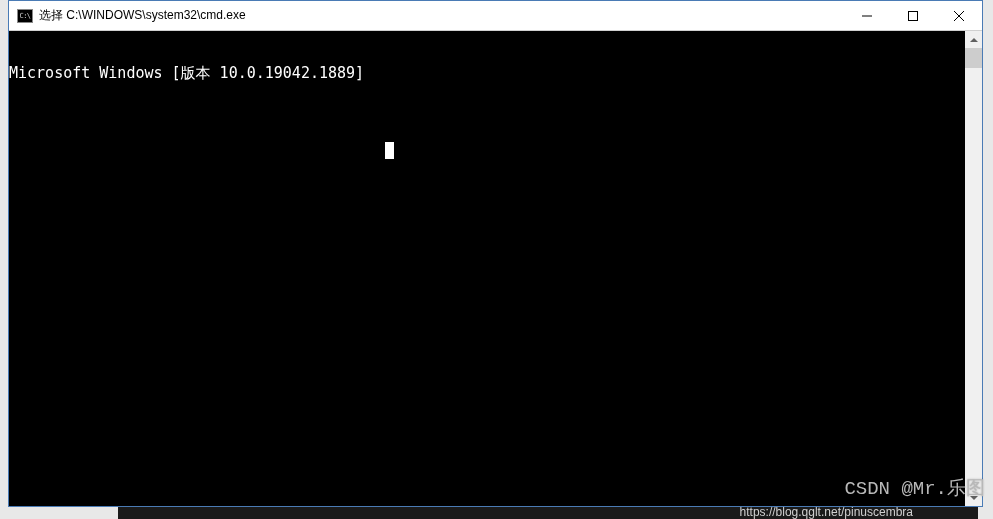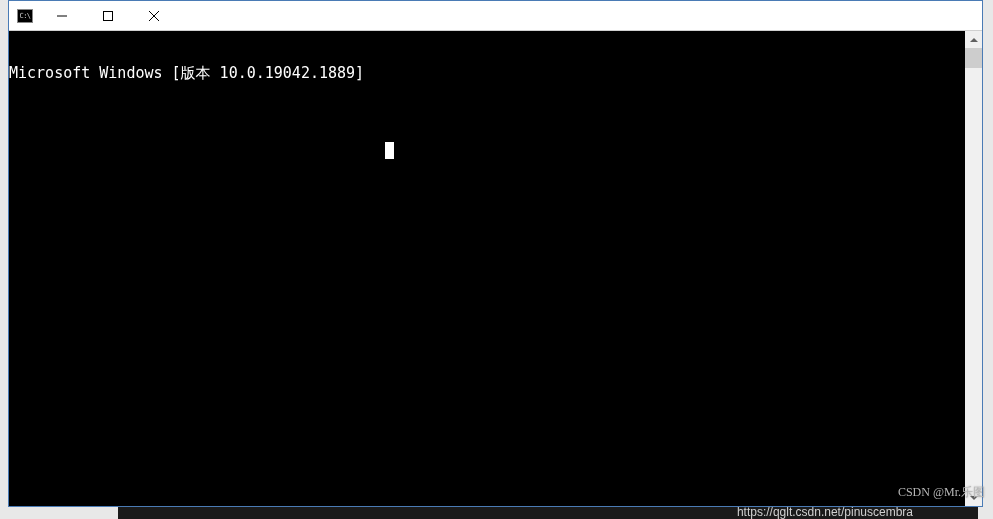--- a/index.html
+++ b/index.html
@@ -122,23 +122,23 @@
       height: 0;
       border-left: 4px solid transparent;
       border-right: 4px solid transparent;
     }
     .sb-arrow.up { border-bottom: 4px solid #606060; }
     .sb-arrow.down { border-top: 4px solid #606060; }
     .watermark {
       position: absolute;
       right: 8px;
       bottom: 18px;
-      font-size: 12px;
+      font-size: 19px;
       color: #b8b8b8;
-      font-family: Liberation Serif, serif;
+      font-family: Liberation Mono, monospace;
       text-shadow: 0 0 2px rgba(0,0,0,0.3);
     }
     .url-ghost {
       position: absolute;
       right: 80px;
       bottom: 0px;
       font-size: 12px;
       color: #d0d0d0;
       font-family: Arial, sans-serif;
     }
@@ -150,20 +150,21 @@
       height: 12px;
       background: #1a1a1a;
     }
   </style>
 </head>
 <body>
 
 <div class="window">
   <div class="titlebar">
     <div class="titlebar-icon">C:\</div>
+    <div class="titlebar-text">选择 C:\WINDOWS\system32\cmd.exe</div>
     <div class="titlebar-buttons">
       <div class="tb-btn">
         <svg viewBox="0 0 10 10">
           <line x1="0" y1="5" x2="10" y2="5" stroke="#000" stroke-width="1"></line>
         </svg>
       </div>
       <div class="tb-btn">
         <svg viewBox="0 0 10 10">
           <rect x="0.5" y="0.5" width="9" height="9" fill="none" stroke="#000" stroke-width="1"></rect>
         </svg>
@@ -192,13 +193,13 @@
       <div class="sb-btn">
         <div class="sb-arrow down"></div>
       </div>
     </div>
   </div>
 </div>
 
 <div class="shadow-strip"></div>
 
 <div class="watermark">CSDN @Mr.乐图</div>
-<div class="url-ghost">https://qglt.csdn.net/pinuscembra</div>
+<div class="url-ghost">https://blog.qglt.net/pinuscembra</div>
 
 </body></html>

